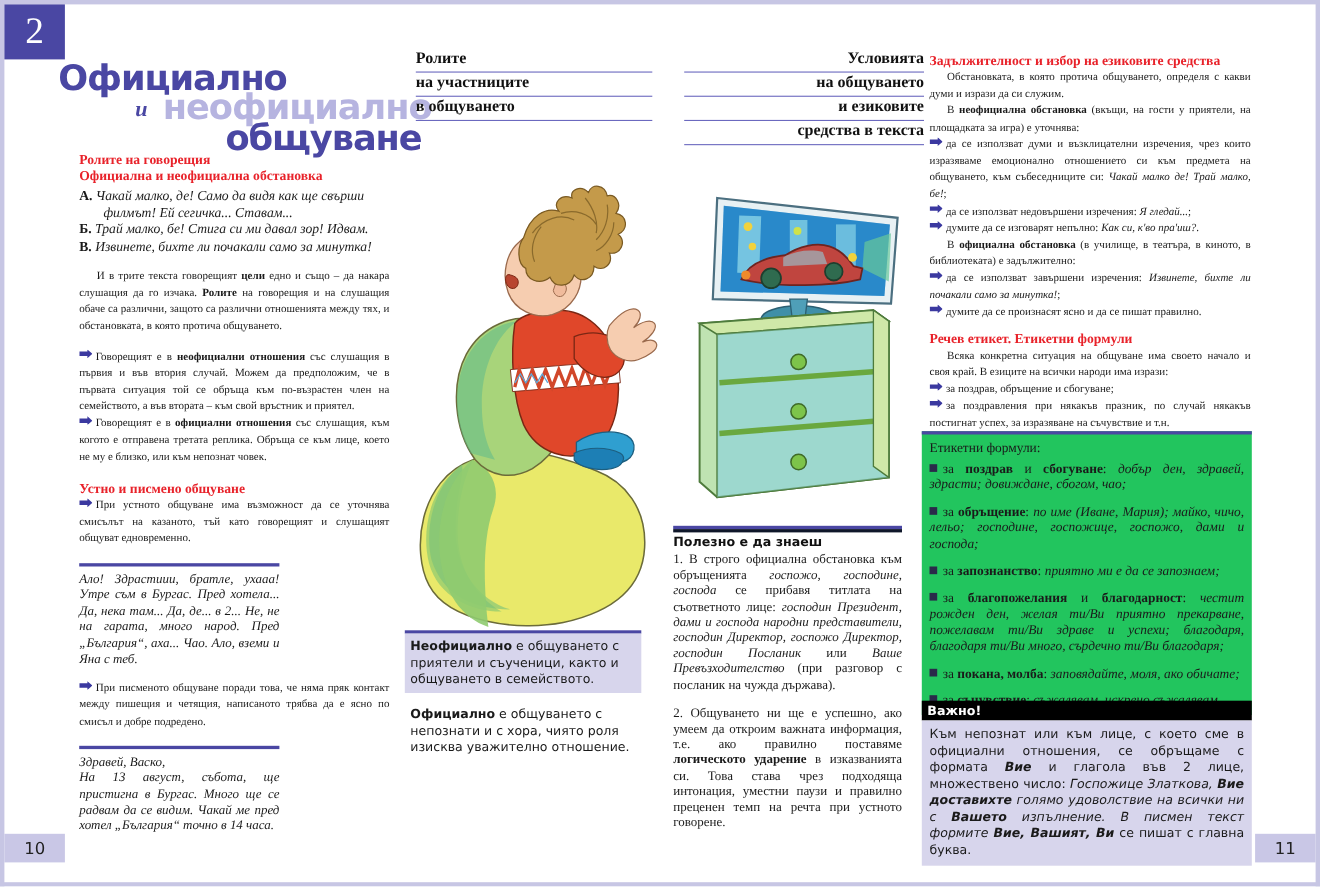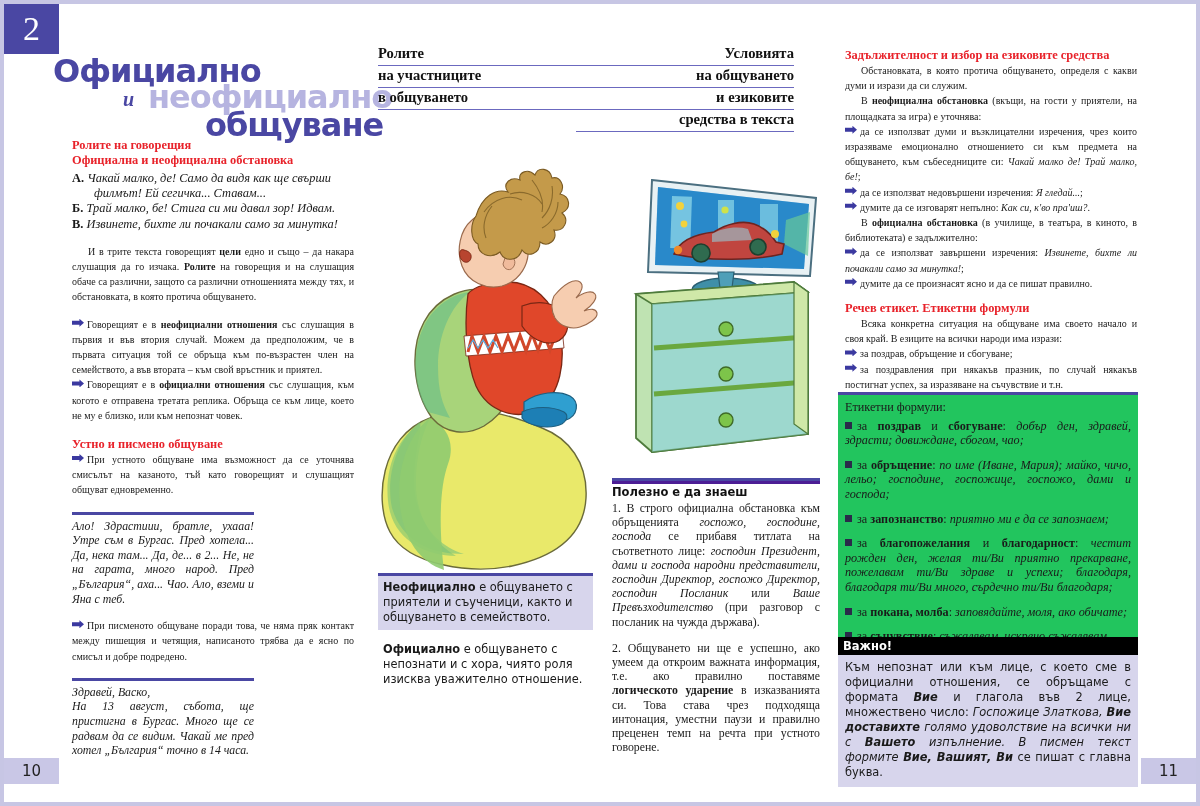--- a/index.html
+++ b/index.html
@@ -215,31 +215,31 @@
                M160 30 C168 40 172 52 170 62 M180 36 C182 48 178 60 170 68
                M186 52 C186 64 178 74 170 78 M120 56 C112 66 110 78 114 88" fill="none" stroke="#8a6a2c" stroke-width="1.1"></path>
 
       <path d="M152 252 C166 242 186 240 198 246 C208 252 206 266 194 270
                C180 275 160 272 152 264 Z" fill="#2f9fd0" stroke="#1d5f80" stroke-width="1.2"></path>
       <path d="M150 262 C162 256 180 256 192 262 C198 266 194 274 184 276
                C170 279 154 274 150 268 Z" fill="#1d7fb5" stroke="#1d5f80" stroke-width="1.1"></path>
     </svg>
   </div>
 
-  <div class="col" style="left:378px;top:573px;width:215px;">
+  <div class="col" style="left:368px;top:573px;width:215px;">
     <div class="box-rule-top" style="height:0;"></div>
     <div class="tint-light sans-note" style="padding:4px 5px 5px 5px;">
       <b>Неофициално</b><span> е общуването с приятели и съученици, както и общуването в семейството.</span>
     </div>
     <div class="sans-note" style="padding:12px 5px 0 5px;">
       <b>Официално</b><span> е общуването с непознати и с хора, чиято роля изисква уважително отношение.</span>
     </div>
   </div>
 
-  <div class="col ruled-head right" style="left:576px;top:44px;width:218px;">
+  <div class="col ruled-head right" style="left:622px;top:44px;width:218px;">
     <div>Условията</div>
     <div>на общуването</div>
     <div>и езиковите</div>
     <div>средства в текста</div>
   </div>
 
   <div class="illus" style="left:608px;top:172px;width:220px;height:300px;">
     <svg viewBox="0 0 220 300" width="220" height="300" aria-hidden="true">
 
       <path d="M44 8 L208 26 L202 104 L40 100 Z" fill="#e8f1f4" stroke="#4b6f80" stroke-width="2"></path>
@@ -277,21 +277,21 @@
       <circle cx="118" cy="157" r="7" fill="#7dc44a" stroke="#3f6b28" stroke-width="1.4"></circle>
       <circle cx="118" cy="202" r="7" fill="#7dc44a" stroke="#3f6b28" stroke-width="1.4"></circle>
       <circle cx="118" cy="248" r="7" fill="#7dc44a" stroke="#3f6b28" stroke-width="1.4"></circle>
 
       <path d="M186 110 L200 120 L200 262 L186 252 Z" fill="#cfe8a8" stroke="#4e7b3c" stroke-width="1.2"></path>
     </svg>
   </div>
 
   <div class="col" style="left:612px;top:478px;width:208px;">
     <div class="box-rule-top" style="height:0;"></div>
-    <div class="box-title" style="background:none;color:#111;padding:1px 0 2px 0;border-top:3px solid #4c1d95;">Полезно е да знаеш</div>
+    <div class="box-title" style="background:none;color:#111;padding:1px 0 2px 0;border-top:3px solid #0f172a;">Полезно е да знаеш</div>
     <p class="body-p noind" style="font-size:11.8px;line-height:14.2px;">
       <span>1. В строго официална обстановка към обръщенията </span><i>госпожо, господине, господа</i><span> се прибавя титлата на съответното лице: </span><i>господин Президент, дами и господа народни представители, господин Директор, госпожо Директор, господин Посланик</i><span> или </span><i>Ваше Превъзходителство</i><span> (при разговор с посланик на чужда държава).</span>
     </p>
     <p class="body-p noind" style="font-size:11.8px;line-height:14.2px;margin-top:12px;">
       <span>2. Общуването ни ще е успешно, ако умеем да откроим важната информация, т.е. ако правилно поставяме </span><b>логическото ударение</b><span> в изказванията си. Това става чрез подходяща интонация, уместни паузи и правилно преценен темп на речта при устното говорене.</span>
     </p>
   </div>
 
   <div class="col" style="left:845px;top:48px;width:292px;">
     <div class="red-head">Задължителност и избор на езиковите средства</div>

